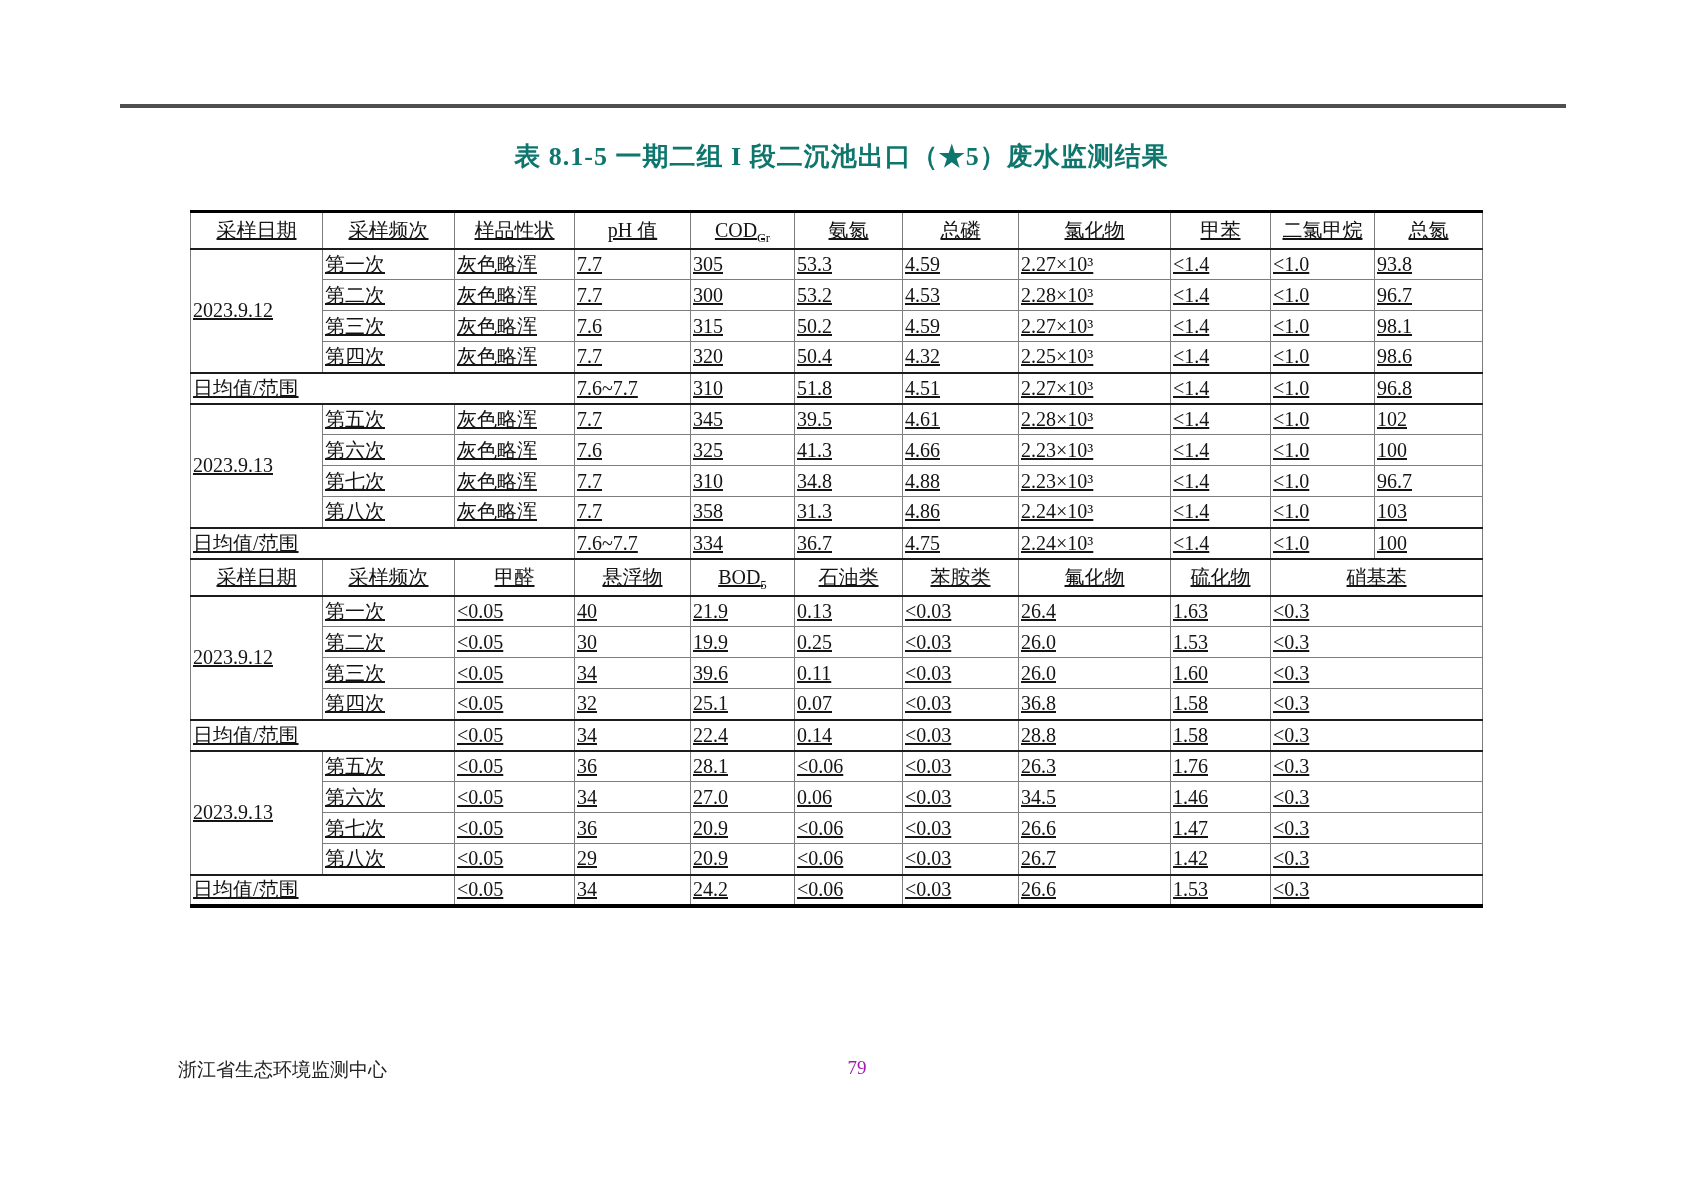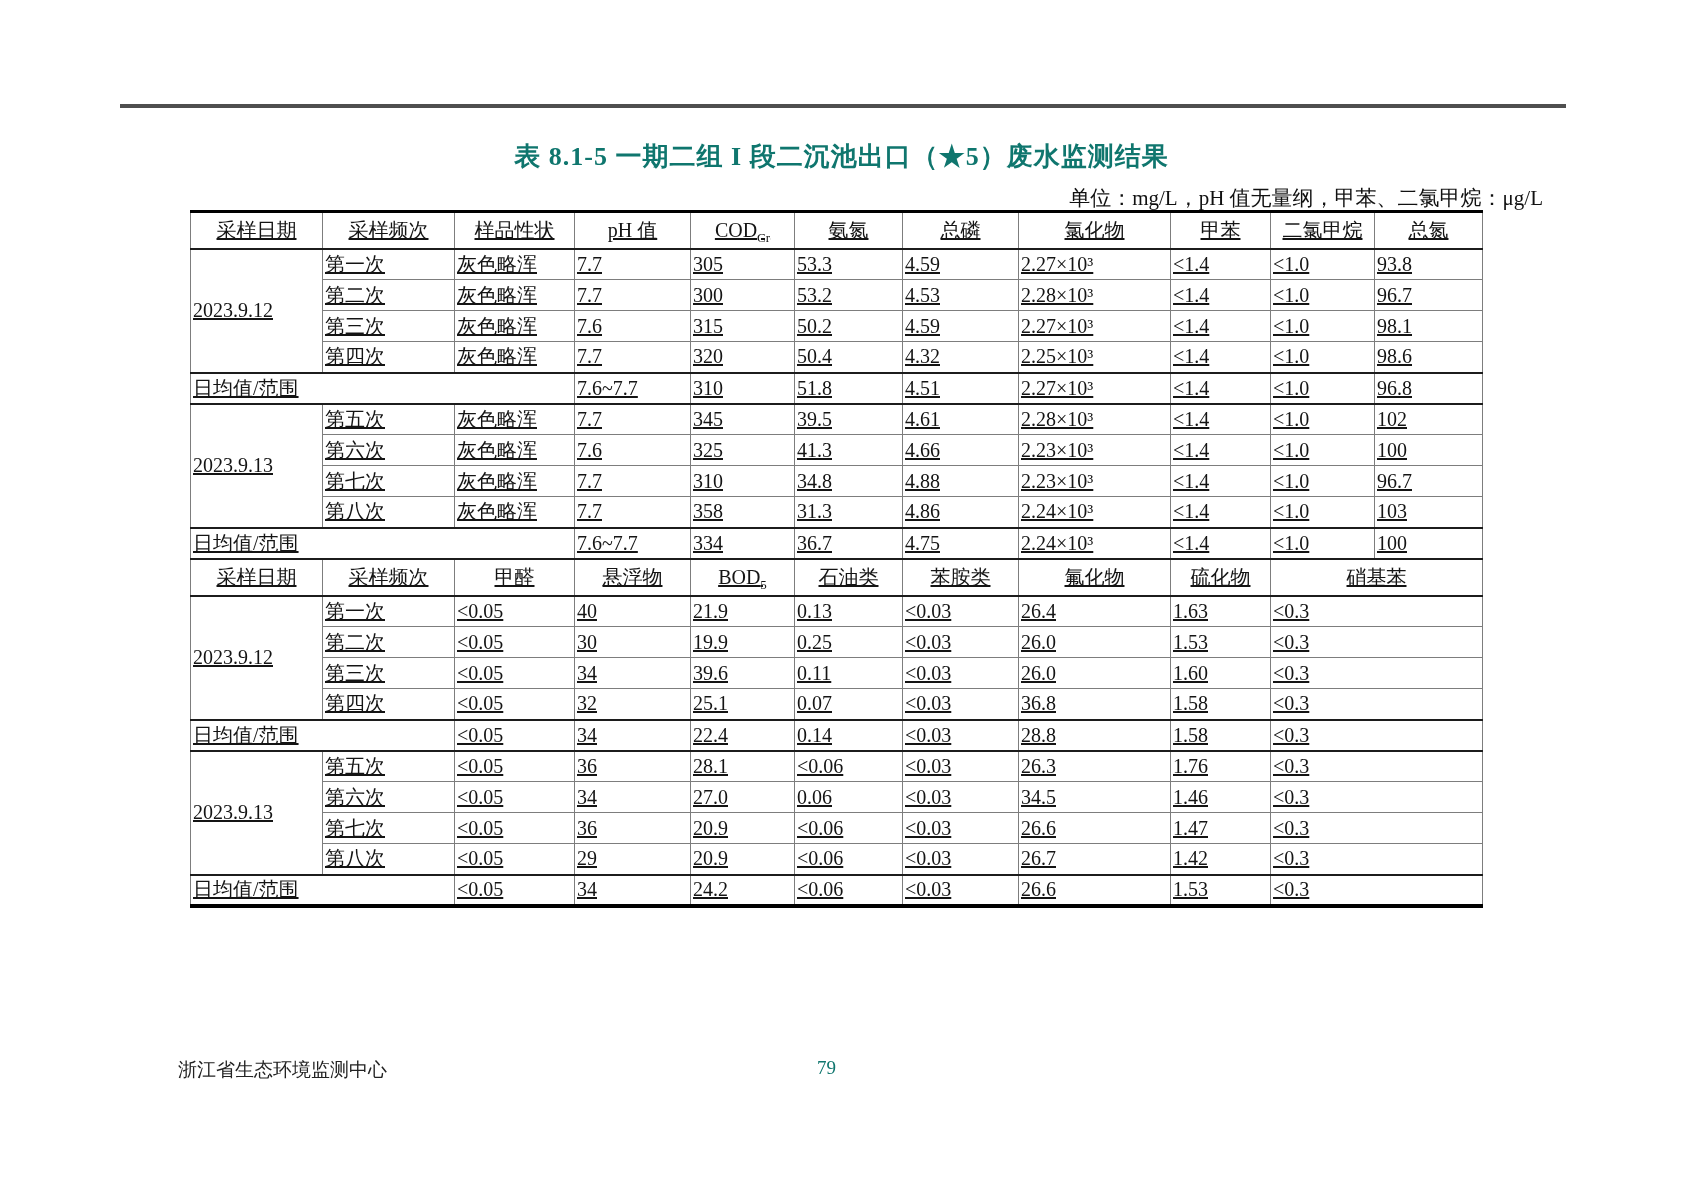--- a/index.html
+++ b/index.html
@@ -54,34 +54,33 @@
   table.monitor tr.hdr{height:37px;}
   table.monitor tr.bt1 > td, table.monitor tr.bt1 > th{border-top:1px solid #7d7d7d;}
   table.monitor tr.bt2 > td, table.monitor tr.bt2 > th{border-top:2px solid #1c1c1c;}
   table.monitor sub{font-size:13px;line-height:0;}
   .footer-org{
     position:absolute;left:178px;top:1057px;
     font-size:19px;color:#222;
   }
   .page-number{
     position:absolute;left:817px;top:1057px;width:80px;
-    font-size:19px;color:#0f766e;
+    text-align:center;font-size:19px;color:#a21caf;
   }
 </style>
 </head>
 <body>
 
 <div class="page">
 
 
   <div class="header-rule"></div>
 
   <h1 class="doc-title">表 8.1-5  一期二组 I 段二沉池出口（★5）废水监测结果</h1>
 
-  <div class="unit-note">单位：mg/L，pH 值无量纲，甲苯、二氯甲烷：μg/L</div>
 
   <table class="monitor">
     <colgroup id="monitor-cols">
         <col style="width: 132px;">
         <col style="width: 132px;">
         <col style="width: 120px;">
         <col style="width: 116px;">
         <col style="width: 104px;">
         <col style="width: 108px;">
         <col style="width: 116px;">

